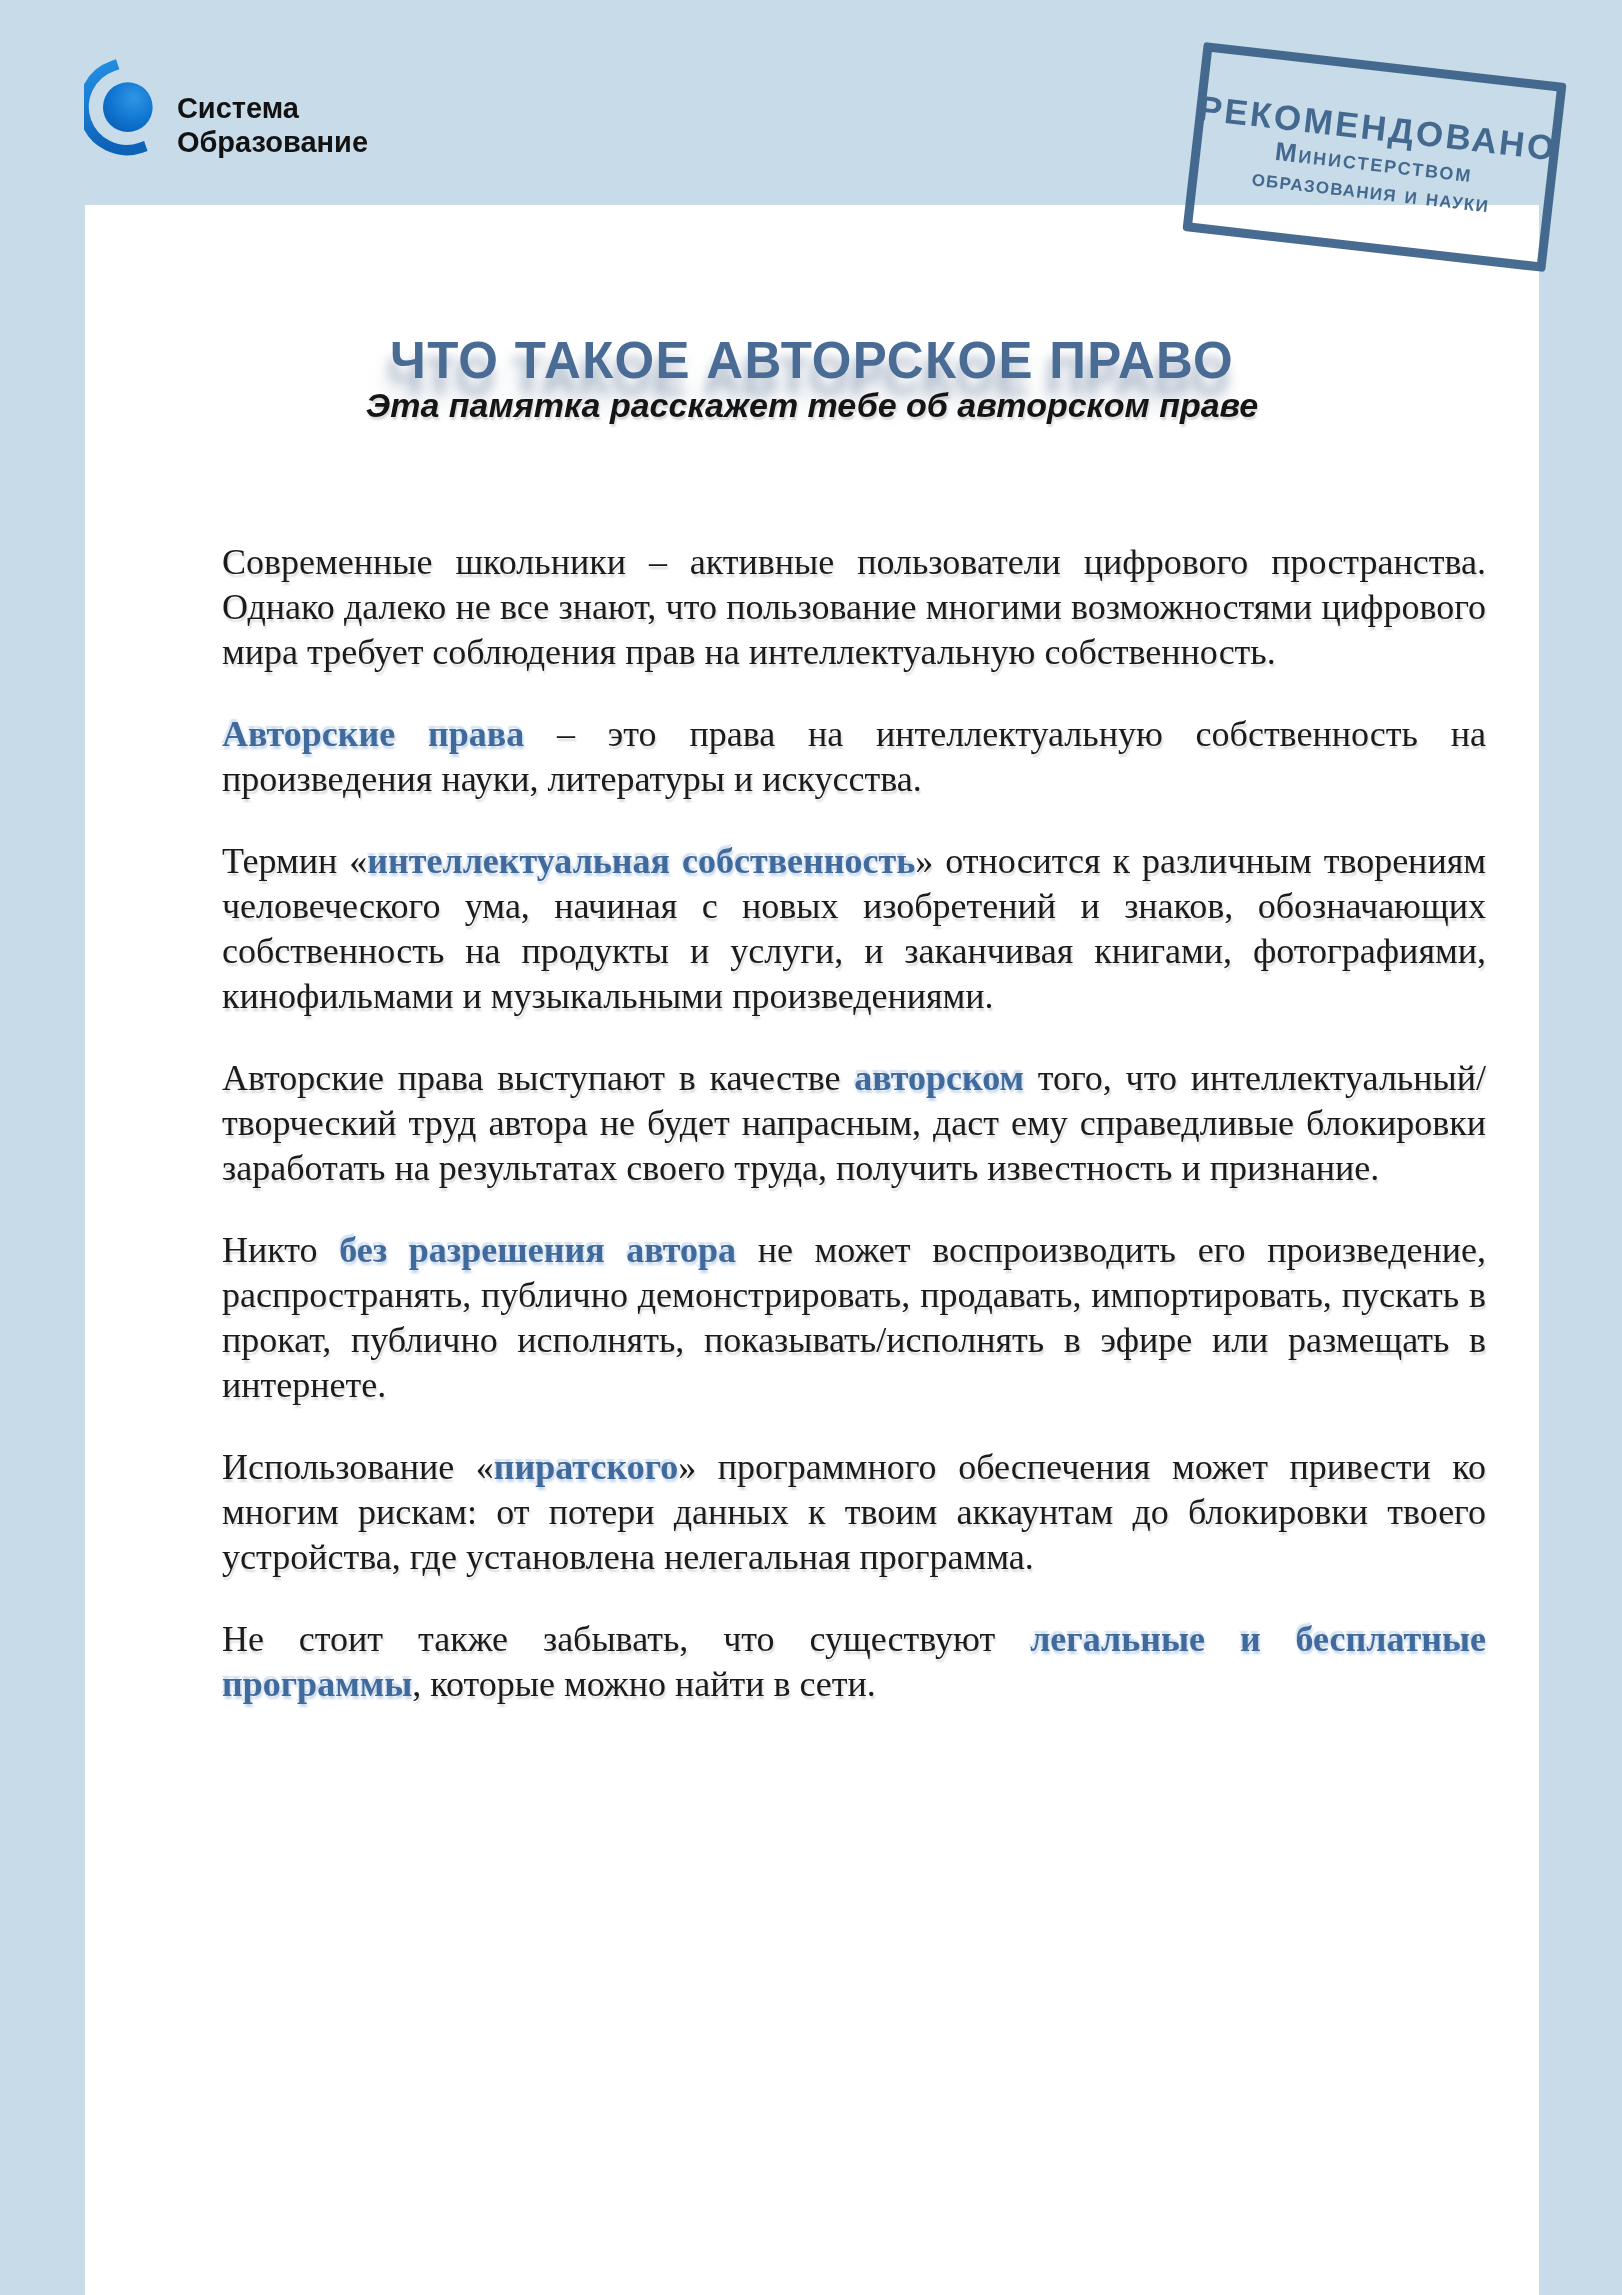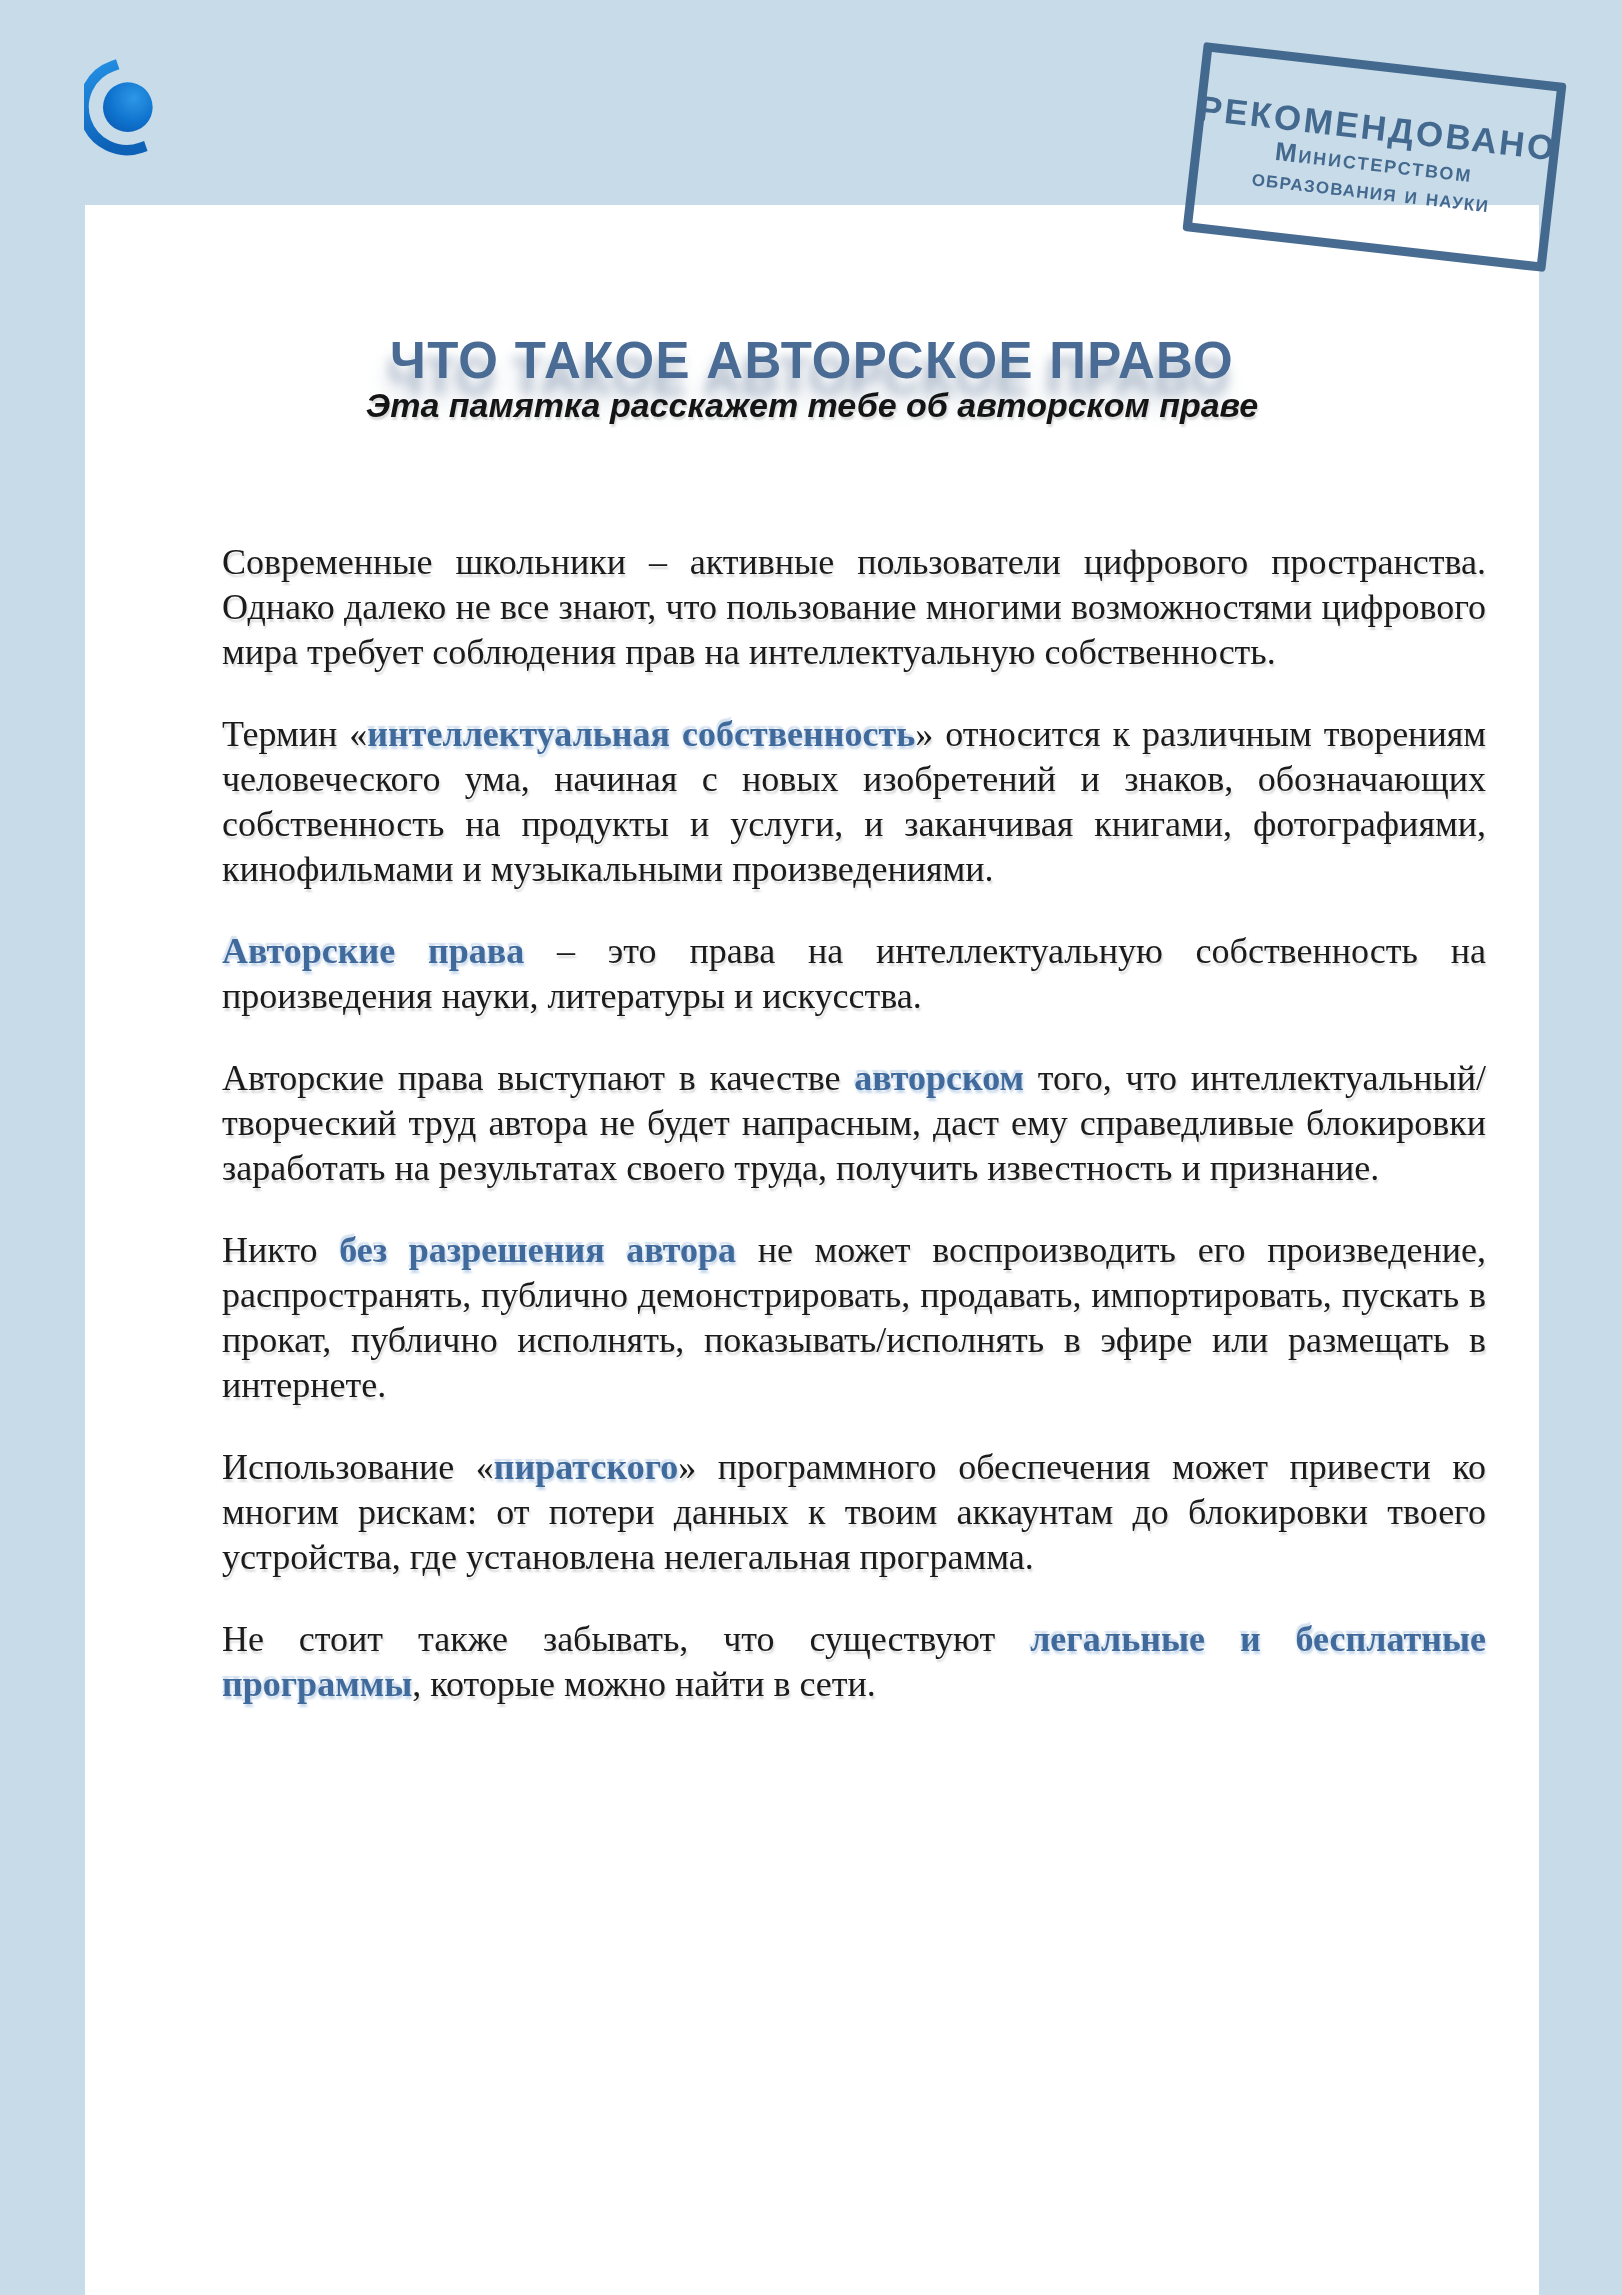--- a/index.html
+++ b/index.html
@@ -60,22 +60,22 @@
   }
 </style>
 </head>
 <body style="--page-bg: #c8dbe9; --title-color: #4a6b94; --stamp-color: #3b6189; --accent: #406a9b;">
 
 <div class="card">
   <h1 class="doc-title">ЧТО ТАКОЕ АВТОРСКОЕ ПРАВО</h1>
   <div class="doc-subtitle">Эта памятка расскажет тебе об авторском праве</div>
   <div class="body-text" id="paragraphs">
       <p><span>Современные школьники – активные пользователи цифрового пространства. Однако далеко не все знают, что пользование многими возможностями цифрового мира требует соблюдения прав на интеллектуальную собственность.</span></p>
+      <p><span class="accent">Авторские права</span><span> – это права на интеллектуальную собственность на произведения науки, литературы и искусства.</span></p>
       <p><span>Термин «</span><span class="accent">интеллектуальная собственность</span><span>» относится к различным творениям человеческого ума, начиная с новых изобретений и знаков, обозначающих собственность на продукты и услуги, и заканчивая книгами, фотографиями, кинофильмами и музыкальными произведениями.</span></p>
-      <p><span class="accent">Авторские права</span><span> – это права на интеллектуальную собственность на произведения науки, литературы и искусства.</span></p>
       <p><span>Авторские права выступают в качестве </span><span class="accent">авторском</span><span> того, что интеллектуальный/творческий труд автора не будет напрасным, даст ему справедливые блокировки заработать на результатах своего труда, получить известность и признание.</span></p>
       <p><span>Никто </span><span class="accent">без разрешения автора</span><span> не может воспроизводить его произведение, распространять, публично демонстрировать, продавать, импортировать, пускать в прокат, публично исполнять, показывать/исполнять в эфире или размещать в интернете.</span></p>
       <p><span>Использование «</span><span class="accent">пиратского</span><span>» программного обеспечения может привести ко многим рискам: от потери данных к твоим аккаунтам до блокировки твоего устройства, где установлена нелегальная программа.</span></p>
       <p><span>Не стоит также забывать, что существуют </span><span class="accent">легальные и бесплатные программы</span><span>, которые можно найти в сети.</span></p>
     </div>
 </div>
 
 <div class="logo">
   <span>
     <svg width="85" height="131" viewBox="0 0 130 200">
@@ -87,20 +87,24 @@
         </radialGradient>
         <linearGradient id="crescGrad" x1="0" y1="0" x2="0.3" y2="1">
           <stop offset="0%" stop-color="#2490e4"></stop>
           <stop offset="100%" stop-color="#0d62b8"></stop>
         </linearGradient>
       </defs>
       <circle cx="67" cy="75" r="38" fill="url(#sphereGrad)"></circle>
       <path d="M44 12 A65 65 0 0 0 87 137" fill="none" stroke="url(#crescGrad)" stroke-width="16" stroke-linecap="square"></path>
     </svg>
   </span>
+  <div class="logo-text">
+    <div>Система</div>
+    <div>Образование</div>
+  </div>
 </div>
 
 <div class="stamp">
   <div class="stamp-line1">РЕКОМЕНДОВАНО</div>
   <div class="stamp-line2">Министерством</div>
   <div class="stamp-line3">образования и науки</div>
 </div>
 
 
 </body></html>

